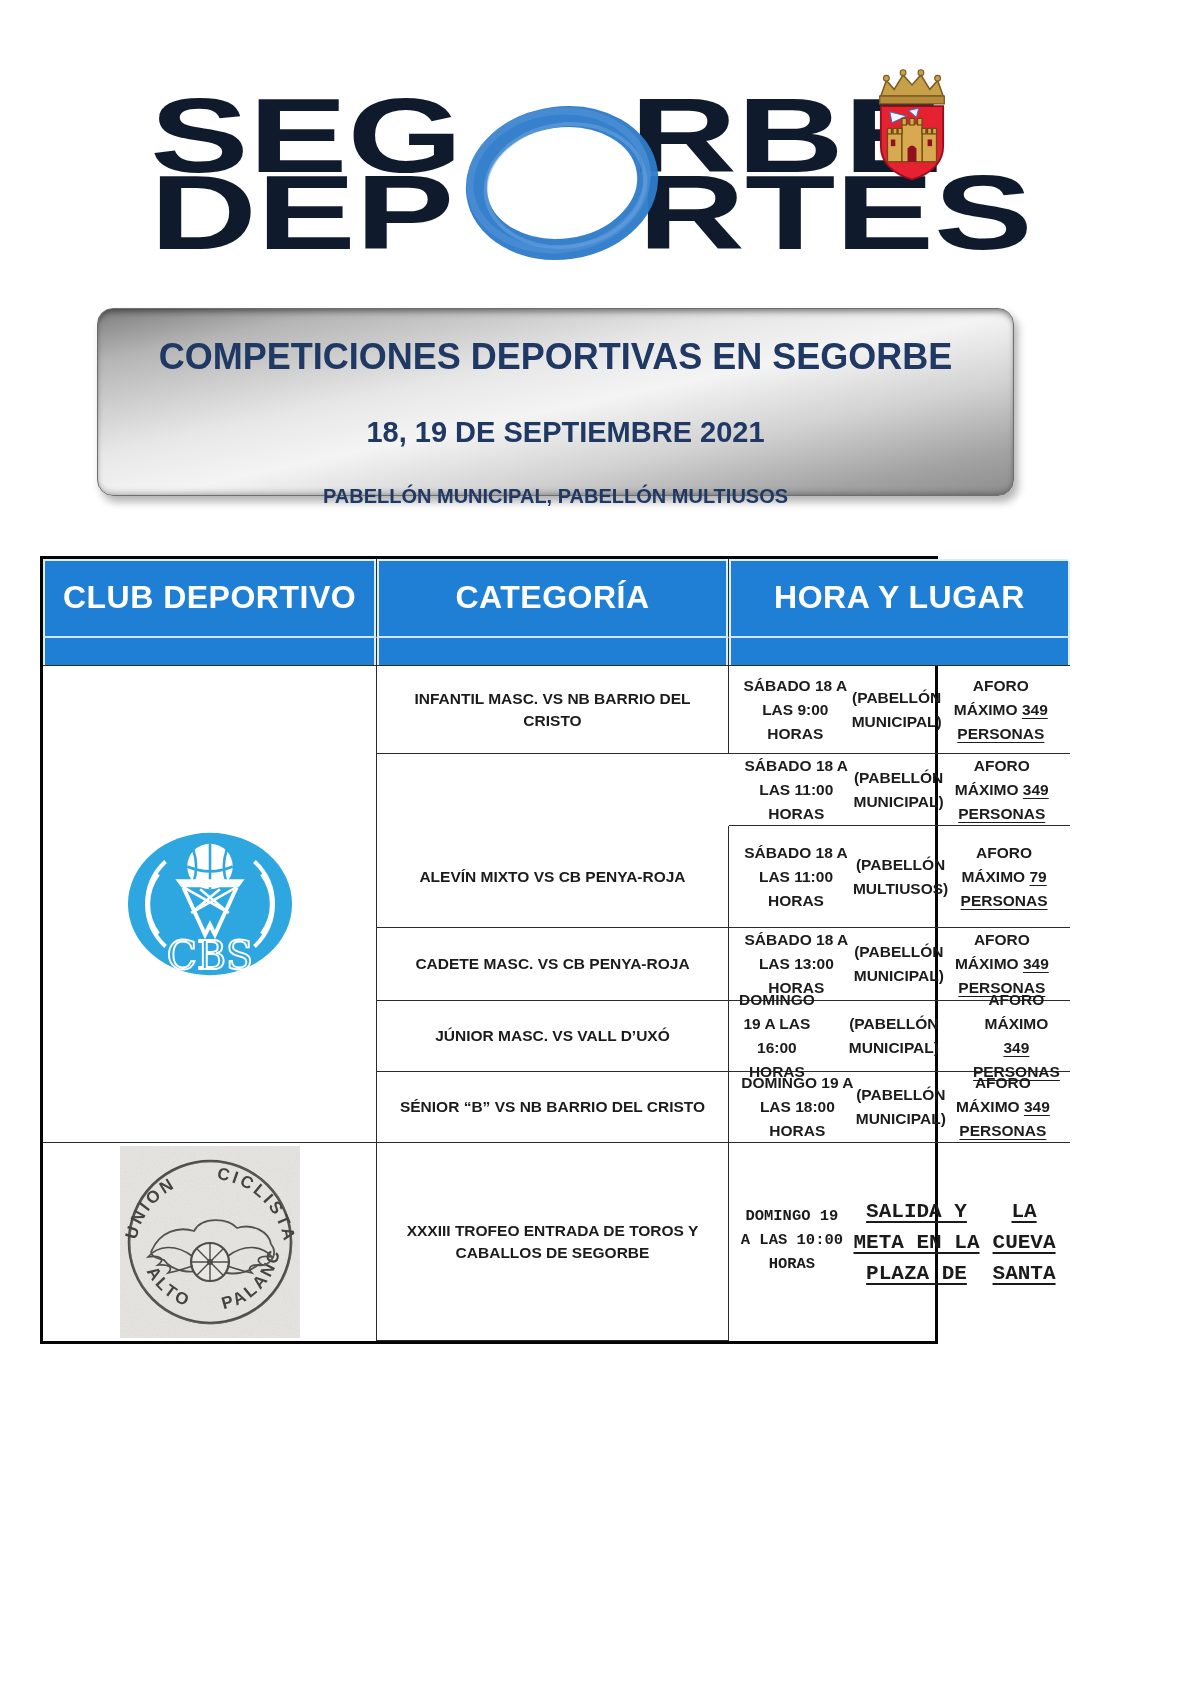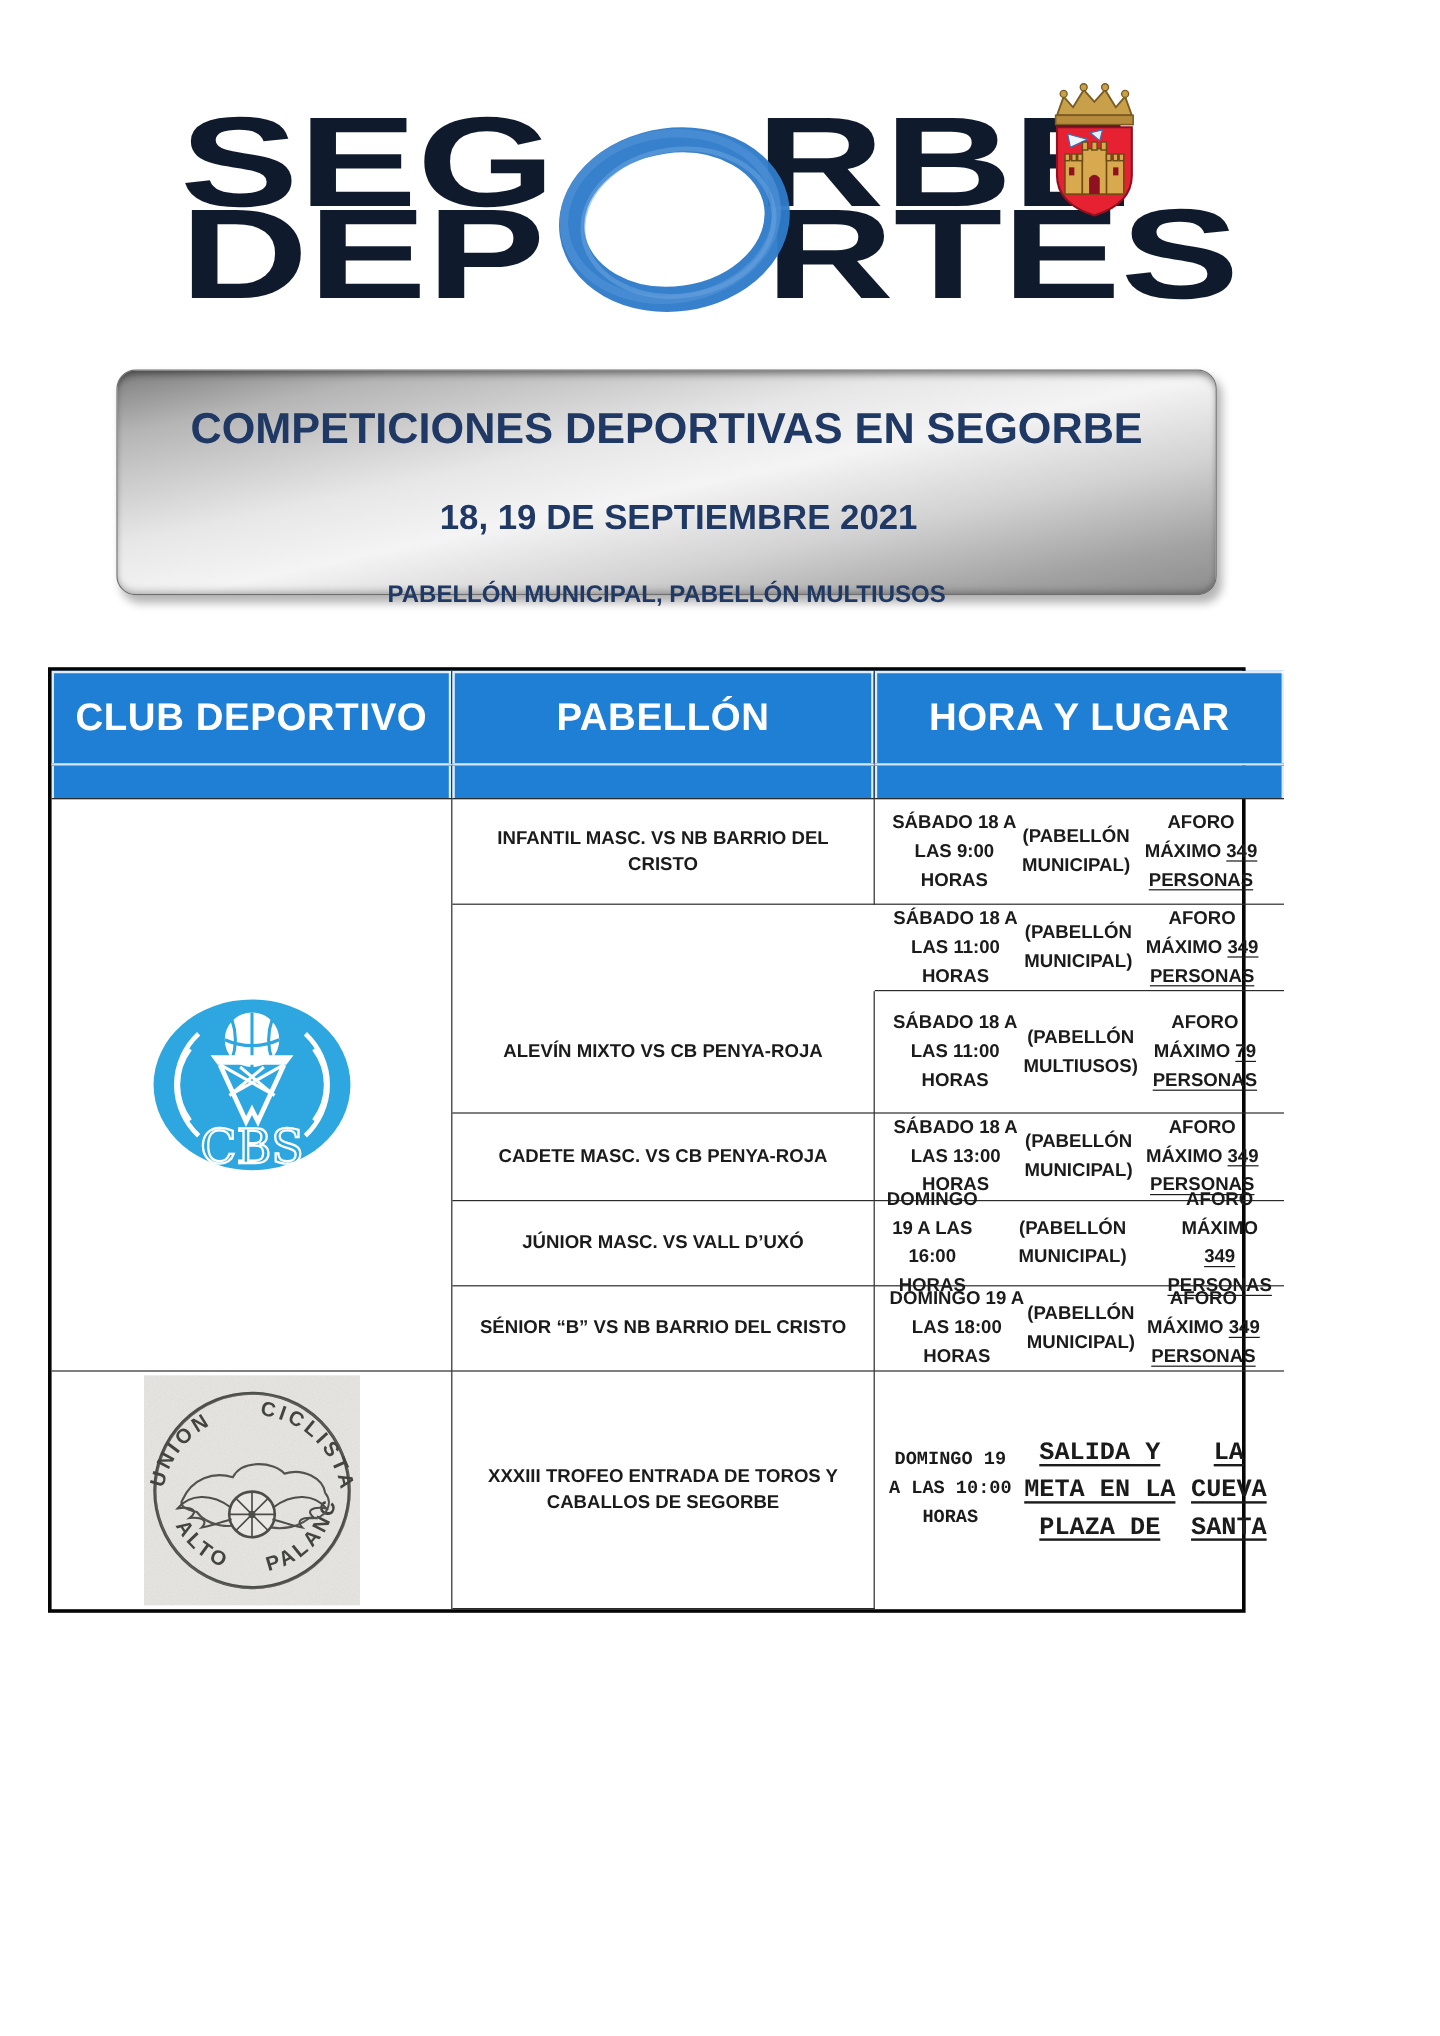--- a/index.html
+++ b/index.html
@@ -21,21 +21,21 @@
     border-radius:16px;border:1px solid #6f6f6f;
     background:linear-gradient(168deg,#7e7e7e 0%,#b5b5b5 14%,#e7e7e7 38%,#f4f4f4 52%,#d2d2d2 70%,#a3a3a3 88%,#8d8d8d 100%);
     box-shadow:inset 0 5px 7px -3px rgba(0,0,0,.55), inset 0 -5px 7px -4px rgba(0,0,0,.35), 4px 6px 8px rgba(0,0,0,.30);
     text-align:center;color:#1f3864;
   }
   .banner .title{font-size:36px;font-weight:bold;margin-top:27px;letter-spacing:0px;}
   .banner .date{font-size:29px;font-weight:bold;margin-top:38px;padding-left:20px;}
   .banner .venues{font-size:20px;font-weight:bold;margin-top:36px;}
   
   .sched-table{
-    position:absolute;left:40px;top:540px;width:998px;box-sizing:border-box;
+    position:absolute;left:40px;top:540px;width:898px;box-sizing:border-box;
     border:3px solid #050505;background:#fff;
     display:grid;
     grid-template-columns:334px 352px 1fr;
     grid-template-rows:79px 28px 88px 72px 102px 73px 71px 71px 198px;
   }
   .cell{box-sizing:border-box;border-right:1.6px solid #2b2b2b;border-bottom:1.6px solid #2b2b2b;}
   .cell.lastcol{border-right:none;}
   .cell.lastrow{border-bottom:none;}
   .hcell{
     background:#1e7fd4;color:#ffffff;display:flex;align-items:center;justify-content:center;
@@ -115,21 +115,21 @@
 
   <div class="banner">
     <div class="title">COMPETICIONES DEPORTIVAS EN SEGORBE</div>
     <div class="date">18, 19 DE SEPTIEMBRE 2021</div>
     <div class="venues">PABELLÓN MUNICIPAL, PABELLÓN MULTIUSOS</div>
   </div>
 
   <div class="sched-table">
 
     <div class="cell hcell" style="grid-row:1;grid-column:1;">CLUB DEPORTIVO</div>
-    <div class="cell hcell" style="grid-row:1;grid-column:2;">PABELLÓN</div>
+    <div class="cell hcell" style="grid-row:1;grid-column:2;">CATEGORÍA</div>
     <div class="cell hcell lastcol" style="grid-row:1;grid-column:3;">HORA Y LUGAR</div>
 
     <div class="cell spacer" style="grid-row:2;grid-column:1;"></div>
     <div class="cell spacer" style="grid-row:2;grid-column:2;"></div>
     <div class="cell spacer lastcol" style="grid-row:2;grid-column:3;"></div>
 
     <div class="cell logocell" style="grid-column:1;grid-row:3 / span 6;">
       <svg width="168" height="150" viewBox="0 0 170 150">
         <ellipse cx="85" cy="75" rx="83" ry="72" fill="#2ea7e0"></ellipse>
 

